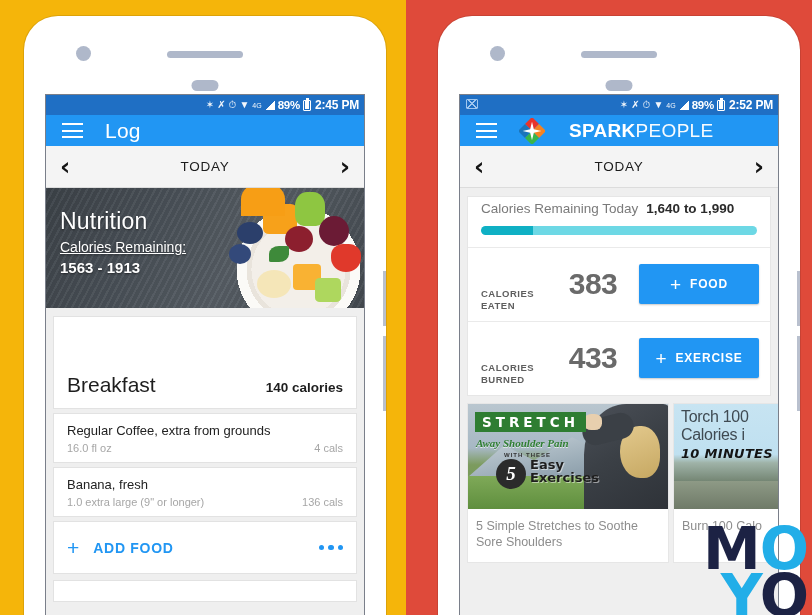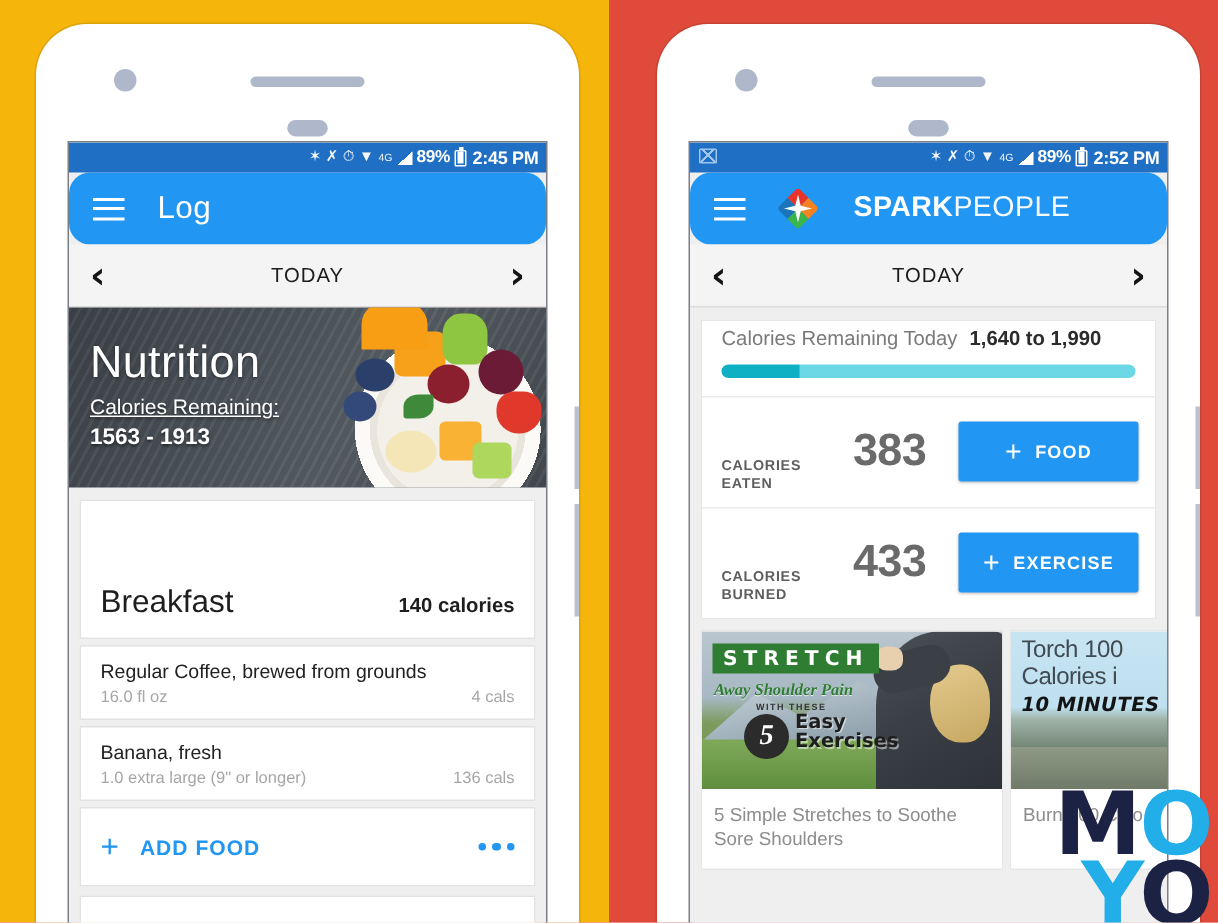--- a/index.html
+++ b/index.html
@@ -68,22 +68,22 @@
   .sb-sig { width:10px; height:9px;
     background:linear-gradient(to top left, #fff 50%, transparent 50%); }
   .sb-pct { font-size:11.5px; font-weight:bold; letter-spacing:-.2px; }
   .sb-batt { width:8px; height:11px; border:1.3px solid #fff; border-radius:1px;
     position:relative; }
   .sb-batt:before{content:"";position:absolute;left:1.6px;top:-2.4px;width:3px;height:1.6px;background:#fff;}
   .sb-batt:after{content:"";position:absolute;left:0.7px;top:0.7px;right:0.7px;bottom:0.7px;background:#fff;}
   .sb-time { font-size:12px; font-weight:bold; letter-spacing:-.2px; margin-left:1px; }
 
   
-  .appbar { height:48px; background:#2196F3; display:flex; align-items:center;
-            padding:0 16px; gap:22px;border-radius:14px; }
+  .appbar { height:31px; background:#2196F3; display:flex; align-items:center;
+            padding:0 16px; gap:22px; }
   .hamburger { width:21px; height:15px; position:relative; flex:0 0 auto; cursor:pointer; }
   .hamburger span { position:absolute; left:0; width:100%; height:2px; background:#fff; }
   .hamburger span:nth-child(1){top:0;}
   .hamburger span:nth-child(2){top:6.5px;}
   .hamburger span:nth-child(3){top:13px;}
   .appbar-title { color:#fff; font-size:21px; letter-spacing:.2px; }
 
   
   .spark-wrap { display:flex; align-items:center; gap:24px; }
   .diamond { width:26px; height:26px; transform:rotate(0deg); flex:0 0 auto; }
@@ -98,21 +98,21 @@
   .chev { font-size:25px; font-weight:bold; color:#141414; line-height:1; cursor:pointer;
           font-family:"DejaVu Sans", sans-serif; }
   .datebar-label { font-size:13.5px; letter-spacing:.7px; color:#1c1c1c; }
 
   
   .hero { height:120px; position:relative; overflow:hidden;
           background:linear-gradient(120deg,#3c4248 0%,#4a5158 35%,#565d64 60%,#444a50 100%); }
   .hero .slate-tex { position:absolute; inset:0;
       background:repeating-linear-gradient(118deg, rgba(255,255,255,.045) 0 2px, rgba(0,0,0,.05) 2px 6px);}
   .hero-txt { position:absolute; left:14px; top:20px; color:#fff; z-index:3; }
-  .hero-title { font-size:30px; font-weight:300; letter-spacing:.2px;
+  .hero-title { font-size:23px; font-weight:300; letter-spacing:.2px;
                 text-shadow:0 1px 2px rgba(0,0,0,.5); }
   .hero-sub { font-size:14px; margin-top:4px; text-shadow:0 1px 2px rgba(0,0,0,.5);text-decoration:underline; }
   .hero-val { font-size:15px; font-weight:bold; margin-top:4px; text-shadow:0 1px 2px rgba(0,0,0,.5); }
   .bowl { position:absolute; right:-22px; top:-6px; width:175px; height:175px;
      border-radius:50%; background:
      radial-gradient(circle at 50% 50%, #f3efe9 0 38%, #e9e4dc 38% 42%, #fbfaf7 42% 50%, rgba(0,0,0,0) 50%); }
   .fruit { position:absolute; border-radius:50%; }
 
   
   .card { background:#fff; margin:8px 7px 0 7px; border:1px solid #E2E2E2; }
@@ -283,21 +283,21 @@
 
     <div class="card">
       <div class="meal-head">
         <div class="meal-name">Breakfast</div>
         <div class="meal-cals">140 calories</div>
       </div>
     </div>
 
     <div class="card">
       <div class="food-row">
-        <div class="food-name">Regular Coffee, brewed from grounds</div>
+        <div class="food-name">Regular Coffee, extra from grounds</div>
         <div class="food-meta">
           <span class="food-qty">16.0 fl oz</span>
           <span class="food-cal">4 cals</span>
         </div>
       </div>
     </div>
 
     <div class="card">
       <div class="food-row">
         <div class="food-name">Banana, fresh</div>

